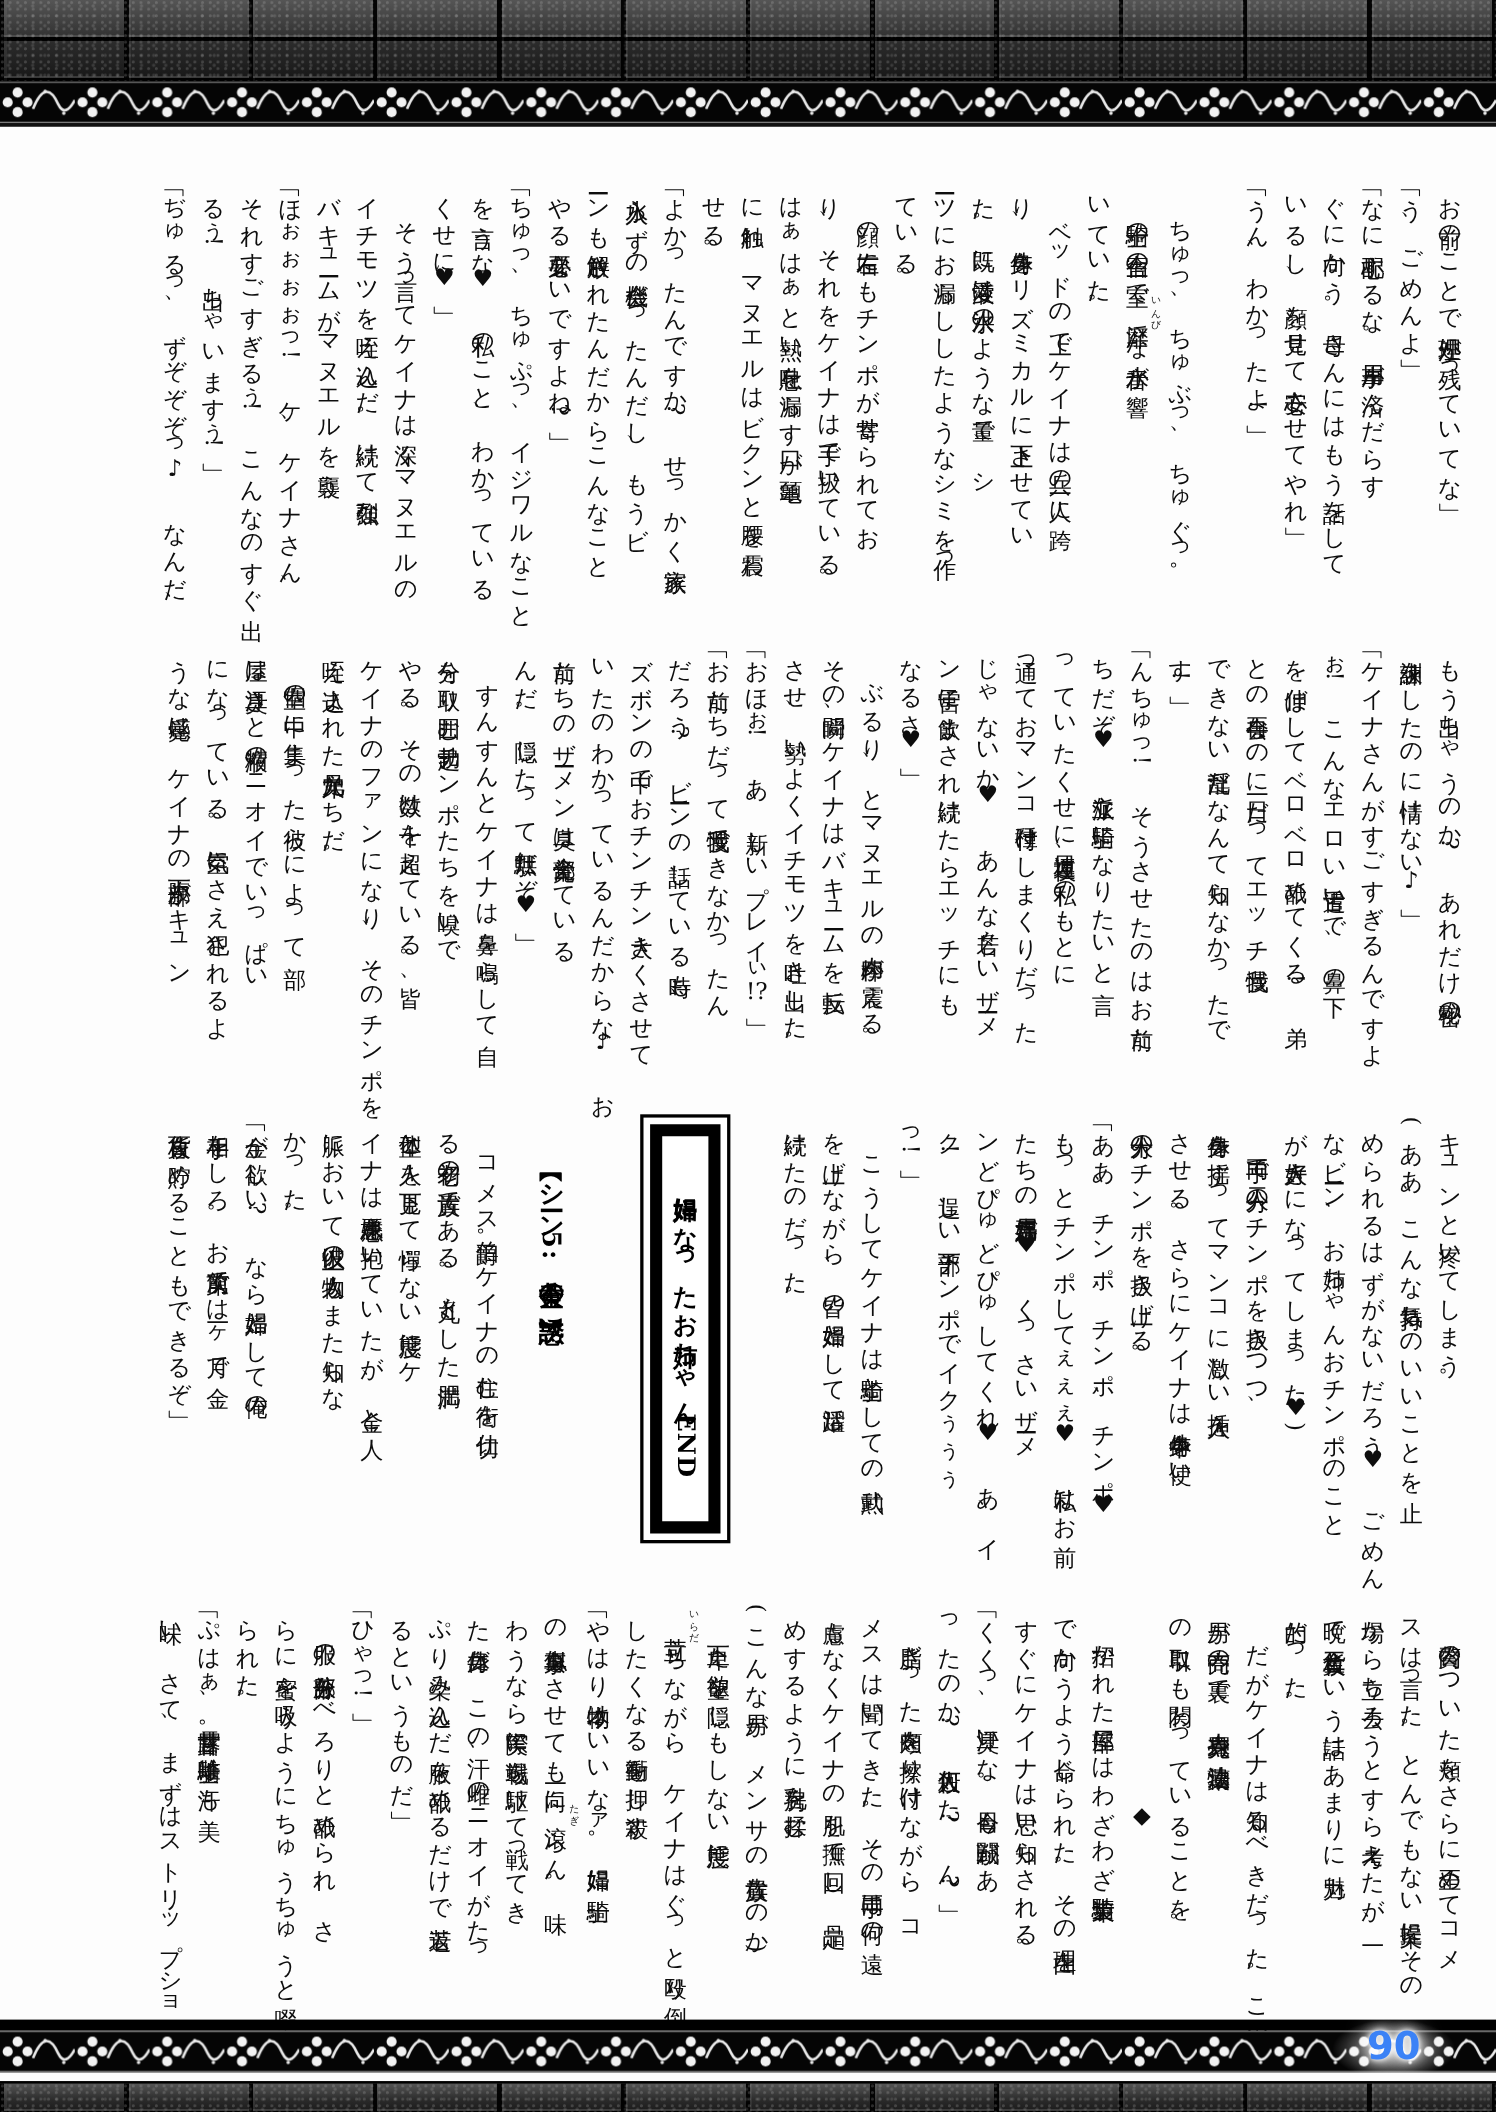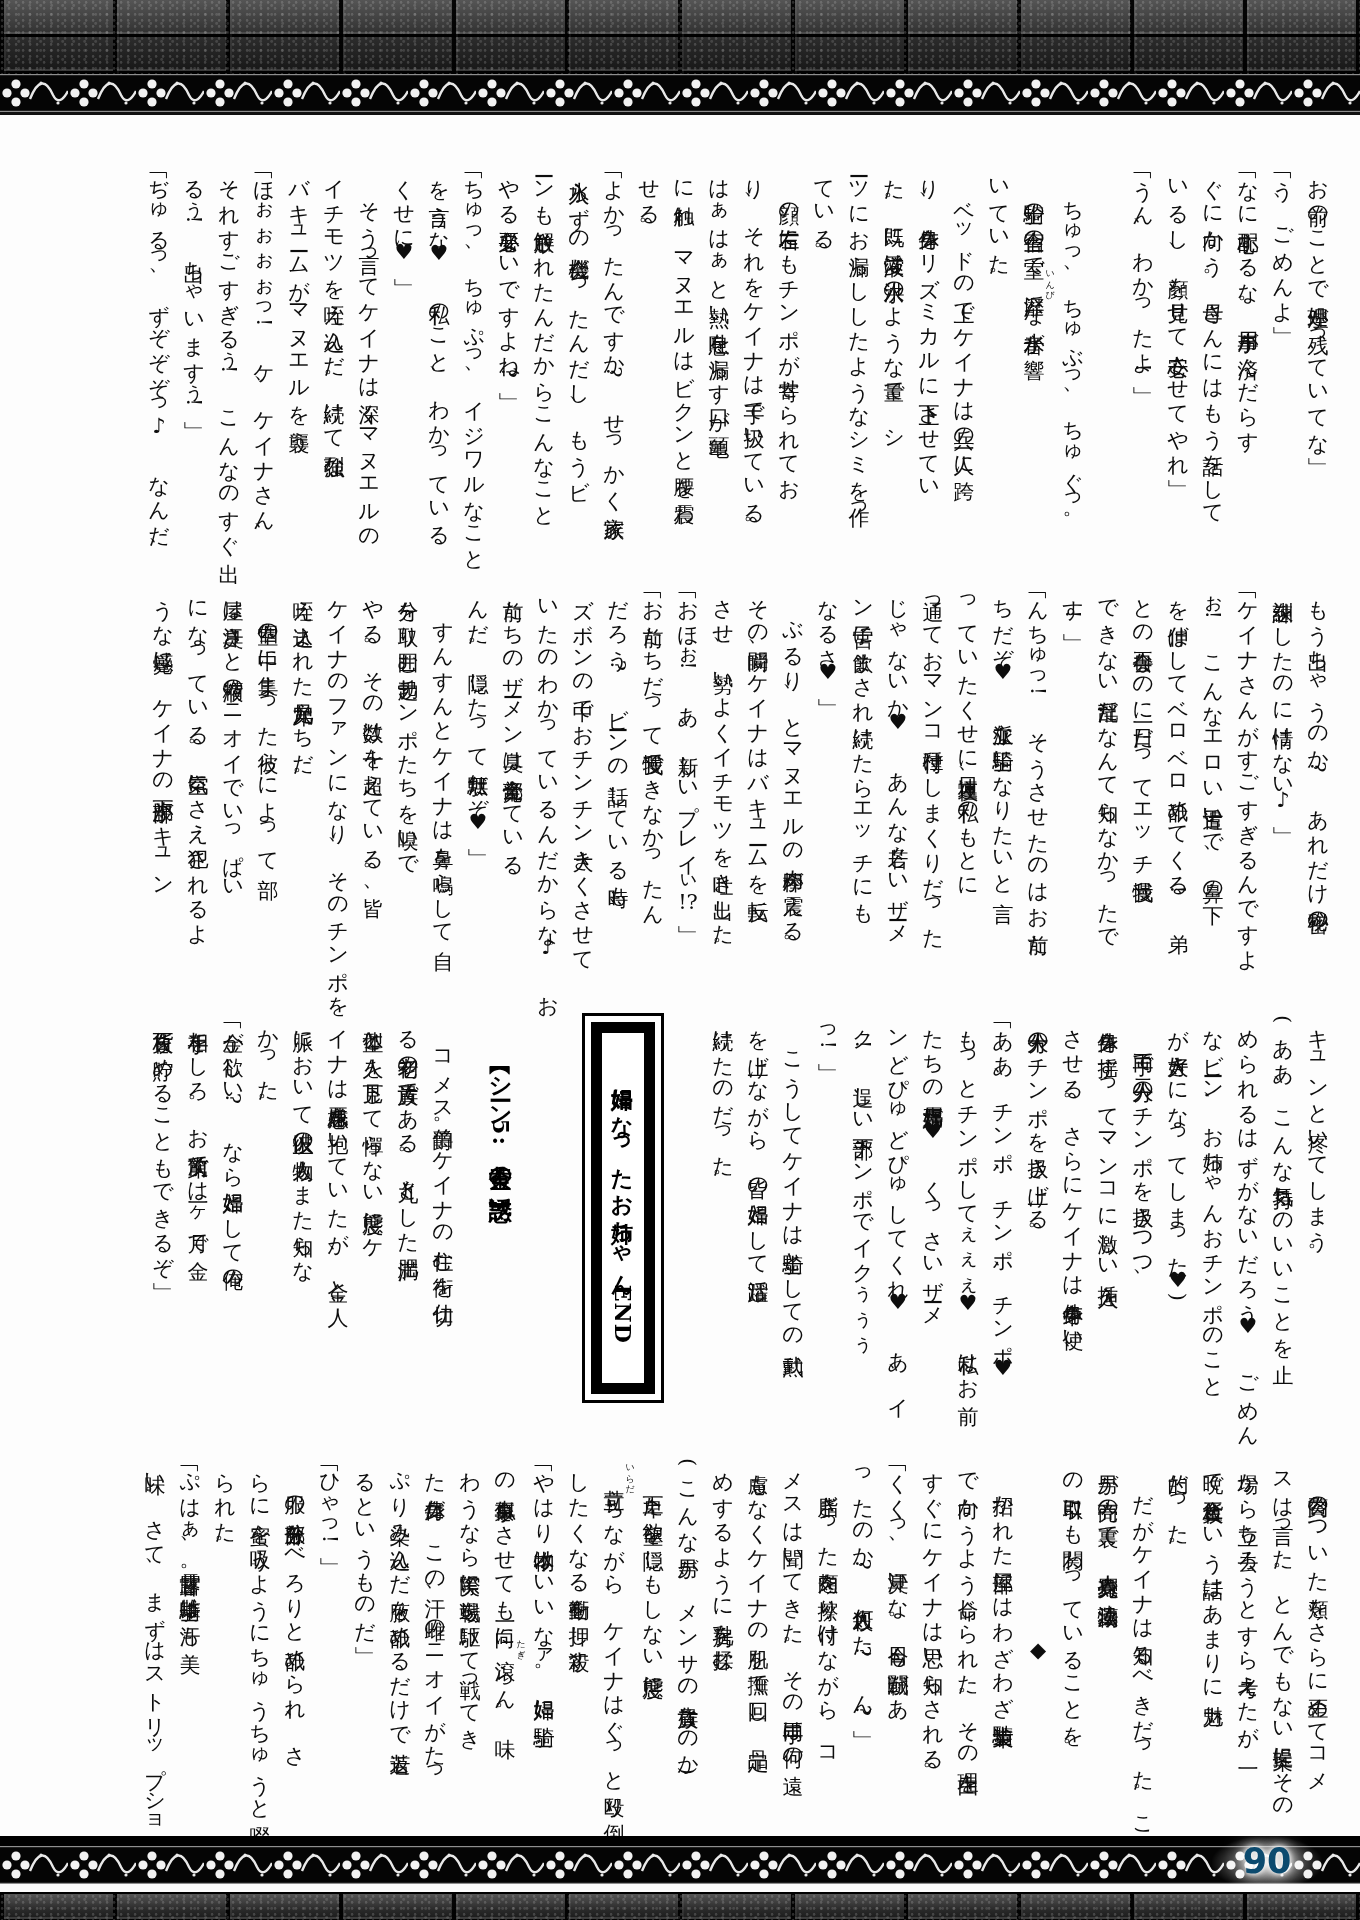--- a/index.html
+++ b/index.html
@@ -42,21 +42,21 @@
   .scene-box-title{writing-mode:vertical-rl;-webkit-writing-mode:vertical-rl;
     font-weight:bold;font-size:22px;letter-spacing:1px;text-orientation:mixed;color:#000;}
   
   .scene-heading{position:absolute;left:486px;top:1058px;height:320px;
     writing-mode:vertical-rl;-webkit-writing-mode:vertical-rl;
     font-weight:bold;font-size:23px;letter-spacing:2px;color:#000;}
   
   .page-num-glow{position:absolute;left:1212px;top:1836px;width:110px;height:54px;
     background:radial-gradient(ellipse at center, rgba(255,255,255,0.75) 0%, rgba(255,255,255,0.25) 45%, transparent 72%);}
   .page-num{position:absolute;left:1224px;top:1841px;width:86px;text-align:center;
-    font-family:"DejaVu Sans","Liberation Sans",sans-serif;font-weight:bold;font-size:35px;color:#0c4a6e;
+    font-family:"DejaVu Sans","Liberation Sans",sans-serif;font-weight:bold;font-size:35px;color:#3b82f6;
     text-shadow:0 0 5px #fff,0 0 11px #fff,0 0 20px rgba(255,255,255,0.9);}
 </style>
 </head>
 <body>
 
 <div class="page">
 
   <div class="brick brick-top"></div>
   <div class="orn orn-top">
     <svg xmlns="http://www.w3.org/2000/svg" preserveAspectRatio="none">

